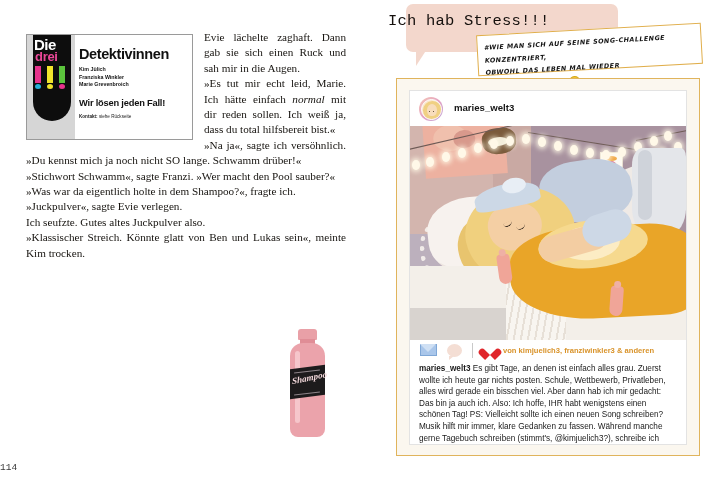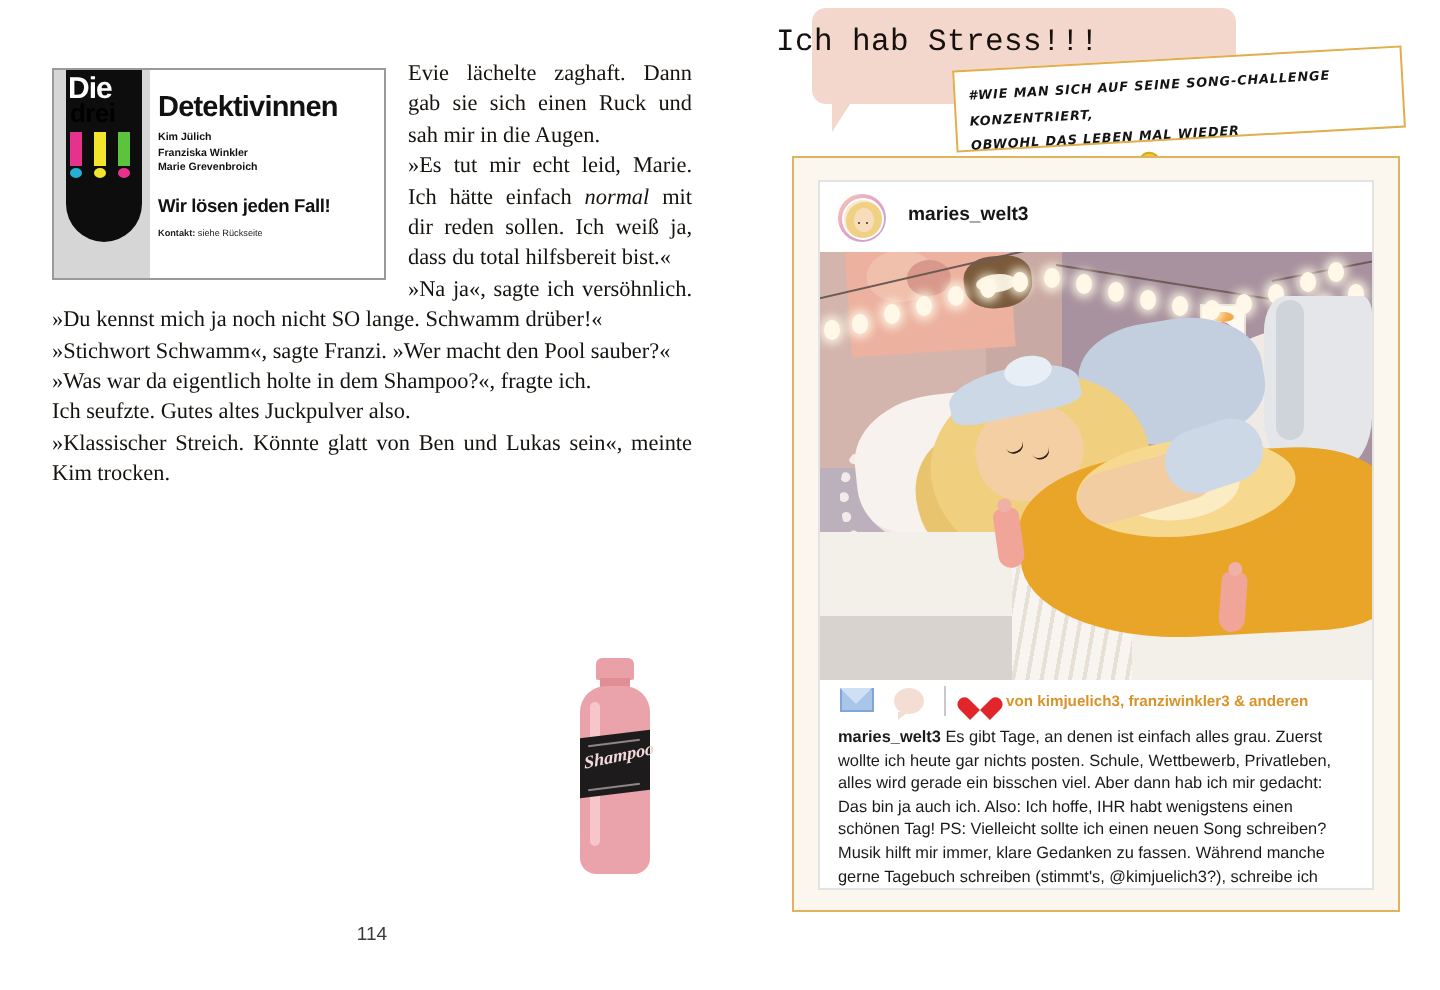--- a/index.html
+++ b/index.html
@@ -54,21 +54,21 @@
     border-bottom-right-radius:26px;
   }
   .card-die{
     position:absolute;left:7px;top:3px;
     color:#fff;font-family:"Liberation Sans",sans-serif;
     font-weight:bold;font-size:15px;letter-spacing:-0.5px;
     line-height:14px;
   }
   .card-drei{
     position:absolute;left:8px;top:15px;
-    color:#000000;font-family:"Liberation Sans",sans-serif;
+    color:#ec4899;font-family:"Liberation Sans",sans-serif;
     font-weight:bold;font-size:13px;letter-spacing:-0.3px;
     line-height:13px;
   }
   .bars{position:absolute;left:8px;top:31px;width:34px;height:22px;}
   .bar{position:absolute;top:0;width:6px;height:17px;}
   .dot{position:absolute;top:18px;width:6px;height:5px;border-radius:50%;}
   .card-title{
     position:absolute;left:52px;top:12px;
     font-family:"Liberation Sans",sans-serif;
     font-weight:bold;font-size:14.5px;color:#111;
@@ -124,22 +124,21 @@
     text-align:center;
     color:#f3d8db;font-family:"Liberation Serif",serif;
     font-style:italic;font-weight:bold;font-size:9px;
     transform:skewY(-8deg) rotate(-4deg);
   }
   .sh-line{
     position:absolute;left:6px;width:26px;height:1px;background:#8e8489;
   }
   .page-num{
     position:absolute;left:0;top:462px;width:372px;
-    text-align:center;
-    font-family:Liberation Sans, sans-serif;
+    font-family:Liberation Mono, monospace;
     font-size:9.5px;color:#3a3a3a;
   }
 
   
   .right-page{
     position:absolute;left:372px;top:0;width:348px;height:495px;
     background:#fff;
   }
   
   .bubble{
@@ -455,20 +454,21 @@
           <div class="card-slogan">Wir lösen jeden Fall!</div>
           <div class="card-contact"><b>Kontakt:</b> <span>siehe Rückseite</span></div>
         </div>
       </div>
 
       <p class="para">Evie lächelte zaghaft. Dann gab sie sich einen Ruck und sah mir in die Augen.</p>
       <p class="para"><span>»Es tut mir echt leid, Marie. Ich hätte einfach </span><span class="ital">normal</span><span> mit dir reden sollen. Ich weiß ja, dass du total hilfsbereit bist.«</span></p>
       <p class="para">»Na ja«, sagte ich versöhnlich. »Du kennst mich ja noch nicht SO lange. Schwamm drüber!«</p>
       <p class="para">»Stichwort Schwamm«, sagte Franzi. »Wer macht den Pool sauber?«</p>
       <p class="para">»Was war da eigentlich holte in dem Shampoo?«, fragte ich.</p>
+      <p class="para">»Juckpulver«, sagte Evie verlegen.</p>
       <p class="para">Ich seufzte. Gutes altes Juckpulver also.</p>
       <p class="para">»Klassischer Streich. Könnte glatt von Ben und Lukas sein«, meinte Kim trocken.</p>
     </div>
 
     <div class="shampoo">
       <div class="sh-cap"></div>
       <div class="sh-neck"></div>
       <div class="sh-body"></div>
       <div class="sh-hl"></div>
       <div class="sh-label"></div>

